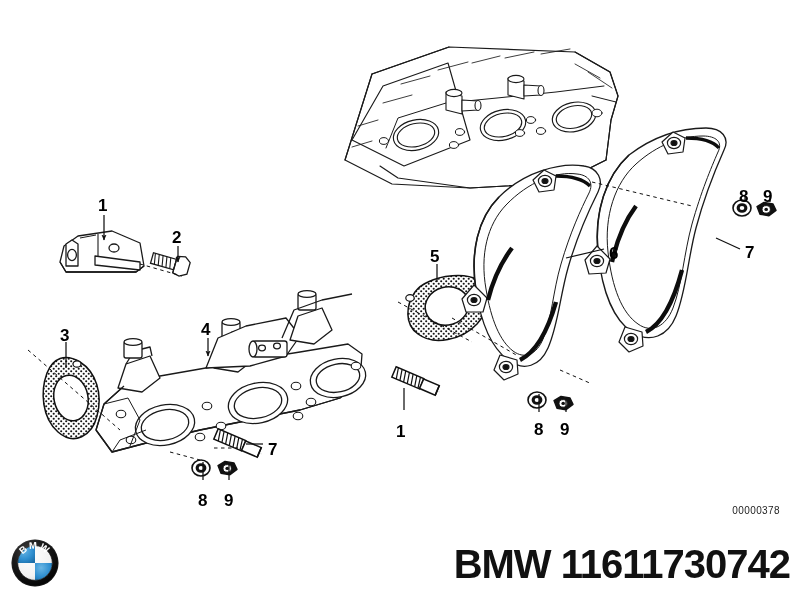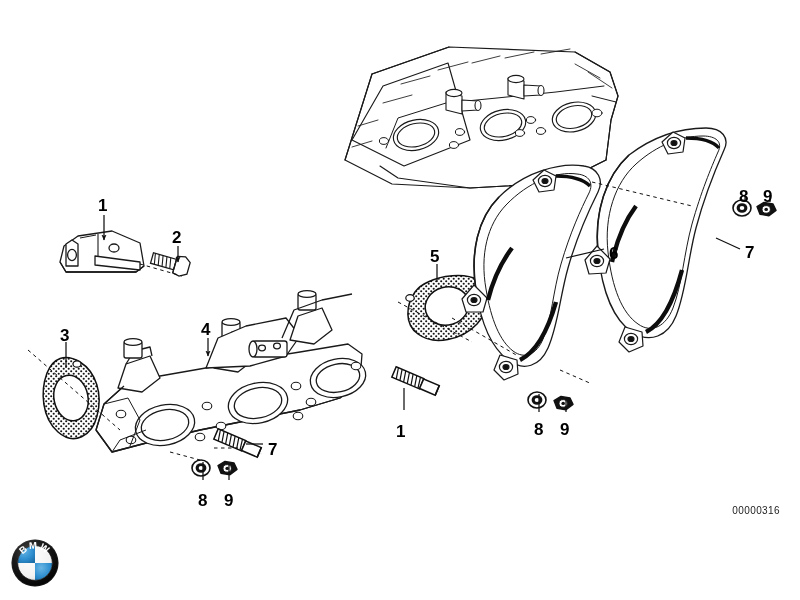--- a/index.html
+++ b/index.html
@@ -324,21 +324,21 @@
     <div class="callout" style="left:739px;top:188px;">8</div>
     <div class="callout" style="left:763px;top:188px;">9</div>
     <div class="callout" style="left:396px;top:423px;">1</div>
     <div class="callout" style="left:268px;top:441px;">7</div>
     <div class="callout" style="left:534px;top:421px;">8</div>
     <div class="callout" style="left:560px;top:421px;">9</div>
     <div class="callout" style="left:198px;top:492px;">8</div>
     <div class="callout" style="left:224px;top:492px;">9</div>
   </div>
 
-  <div id="drawing-code">00000316</div>
+  <div id="drawing-code">00000378</div>
 
   <div id="footer">
     <div id="bmw-logo">
       <svg viewBox="0 0 100 100" width="48" height="48">
         <defs>
           <radialGradient id="ringGrad" cx="38%" cy="30%" r="78%">
             <stop offset="0%" stop-color="#4a4a4a"></stop>
             <stop offset="45%" stop-color="#1a1a1a"></stop>
             <stop offset="100%" stop-color="#000000"></stop>
           </radialGradient>
@@ -358,15 +358,16 @@
         <circle cx="50" cy="50" r="48" fill="none" stroke="#555" stroke-width="0.8" opacity="0.55"></circle>
         <circle cx="50" cy="50" r="36" fill="url(#whiteGrad)"></circle>
         <path d="M50,14 A36,36 0 0 0 14,50 L50,50 Z" fill="url(#blueGrad)"></path>
         <path d="M50,50 L86,50 A36,36 0 0 1 50,86 Z" fill="url(#blueGrad)"></path>
         <circle cx="50" cy="50" r="36" fill="none" stroke="#1a1a1a" stroke-width="1.4"></circle>
         <text font-family="'Liberation Sans',sans-serif" font-size="20" font-weight="bold" fill="#ffffff" letter-spacing="3">
           <textPath href="#arcTop" startOffset="50%" text-anchor="middle">BMW</textPath>
         </text>
       </svg>
     </div>
+    <div id="part-number">BMW 11611730742</div>
   </div>
 
 </div>
 
 </body></html>

